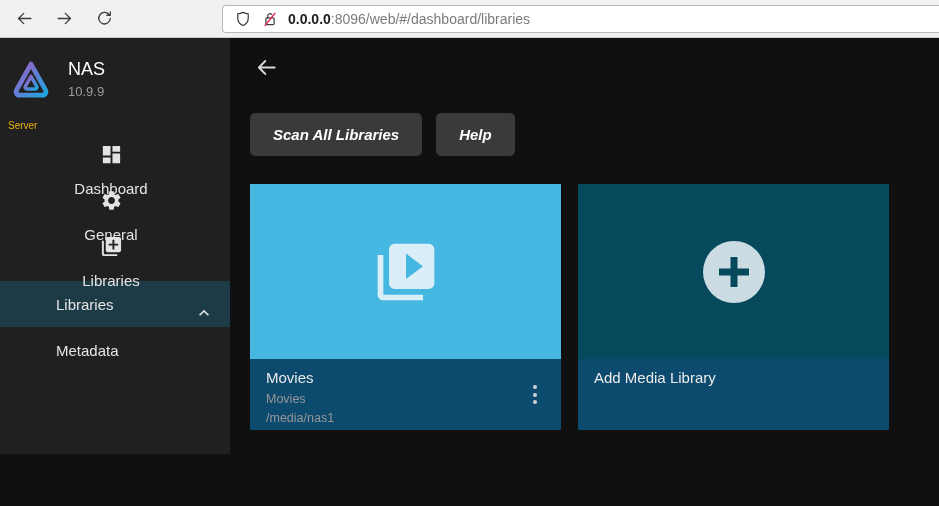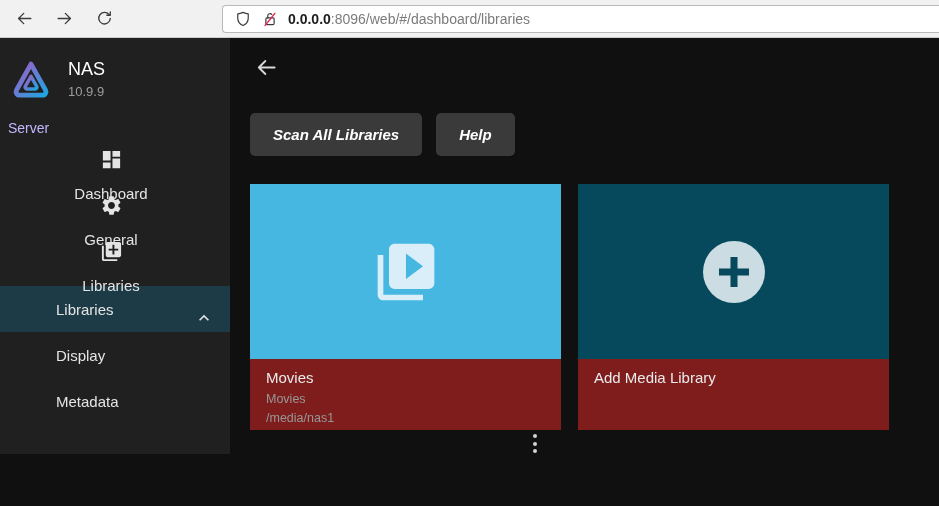--- a/index.html
+++ b/index.html
@@ -35,21 +35,21 @@
 
   
   .sidebar {
     width:230px; flex-shrink:0; background:#202020; color:#e4e4e4;
     padding-top:20px;
   }
   .app-info { display:flex; align-items:center; gap:16px; padding:0 10px; margin-bottom:20px; }
   .logo { width:42px; height:42px; display:block; }
   .app-name { font-size:18px; color:#ffffff; line-height:1.2; }
   .app-version { font-size:13px; color:#9d9d9d; margin-top:3px; }
-  .section-label { font-size:14px; color:#c4b5fd; padding:0 8px; margin-bottom:12px; }
+  .section-label { font-size:10px; color:#eab308; padding:0 8px; margin-bottom:12px; }
 
   .nav-item {
     height:46px; display:flex; align-items:center;
     padding:0 16px 0 8px; gap:14px; font-size:15px; cursor:pointer;flex-direction:column;
   }
   .nav-item svg { width:23px; height:23px; fill:#e4e4e4; flex-shrink:0; }
   .chevron { margin-left:auto; }
   .chevron svg { width:20px; height:20px; }
   .sub-item {
     height:46px; display:flex; align-items:center;
@@ -68,22 +68,22 @@
     font-family:inherit; border:none; border-radius:5px;
     height:43px; padding:0 23px; cursor:pointer;font-style:italic;
   }
 
   .cards { margin-top:28px; display:flex; gap:17px; }
   .card { width:311px; cursor:pointer; }
   .card-img { height:175px; display:flex; align-items:center; justify-content:center; }
   .card-img.movies { background:#46b7e0; }
   .card-img.add { background:#07495c; }
   .card-footer {
-    height:71px; background:#7f1d1d; padding:9px 16px;
-    display:flex; align-items:flex-start;flex-direction:column;
+    height:71px; background:#0c4a6e; padding:9px 16px;
+    display:flex; align-items:flex-start;
   }
   .card-meta { display:flex; flex-direction:column; }
   .card-title { font-size:15px; color:#eaeaea; line-height:1.35; }
   .card-sub, .card-path { font-size:12.5px; color:#979797; margin-top:4px; line-height:1.2; }
   .dots-btn {
     margin-left:auto; align-self:center;
     display:flex; flex-direction:column; gap:3.5px; padding:8px; cursor:pointer;
   }
   .dots-btn i { width:4px; height:4px; border-radius:50%; background:#d2d2d2; display:block; }
 </style>
@@ -169,23 +169,20 @@
           <svg viewBox="0 0 24 24" fill="#e4e4e4">
               <path d="M7.41 15.41 12 10.83l4.59 4.58L18 14l-6-6-6 6z"></path>
             </svg>
         </span>
       </div>
 
       <div class="sub-item selected">
         <span>Libraries</span>
       </div>
       <div class="sub-item">
-        <span>Display</span>
-      </div>
-      <div class="sub-item">
         <span>Metadata</span>
       </div>
     </nav>
   </aside>
 
   <main class="main">
     <div class="back-btn">
       <svg viewBox="0 0 24 24">
           <path d="M20.5 12H4M10.8 5.2 4 12l6.8 6.8"></path>
         </svg>

